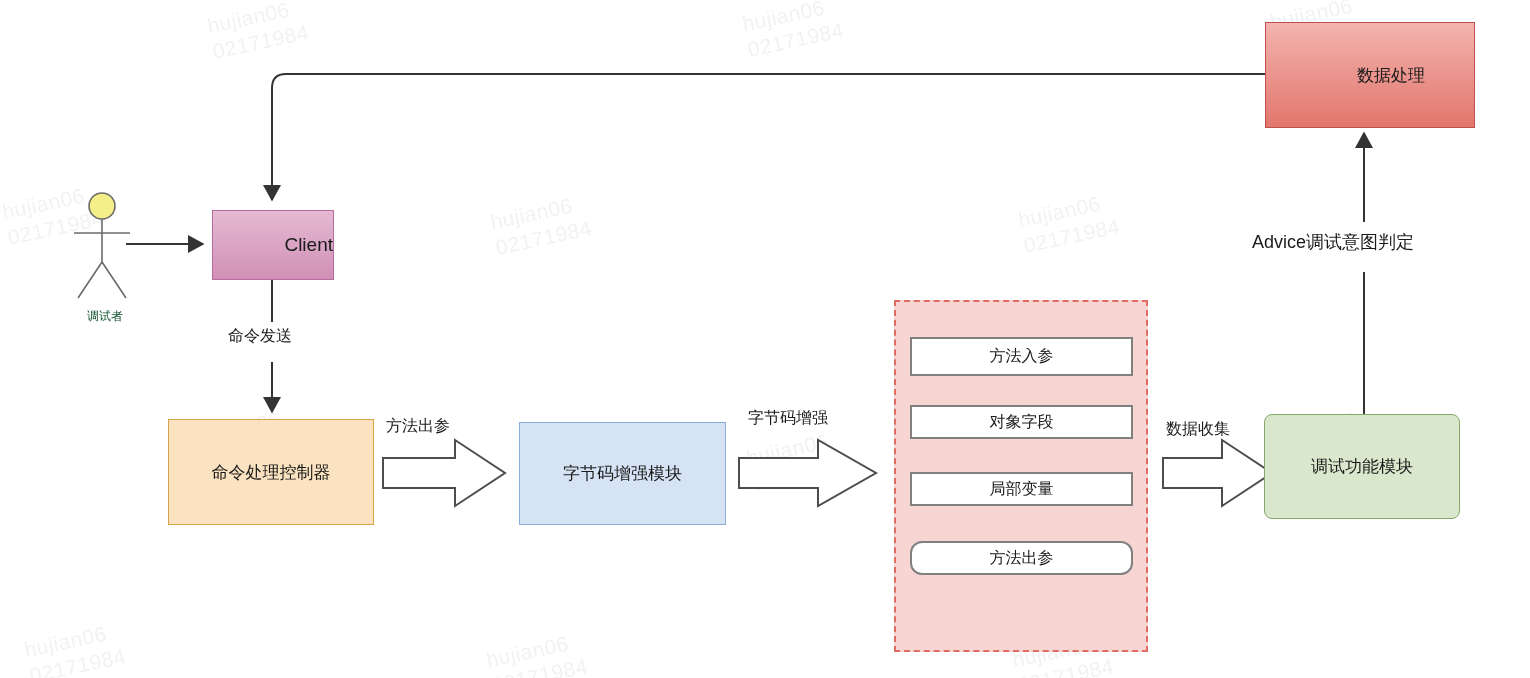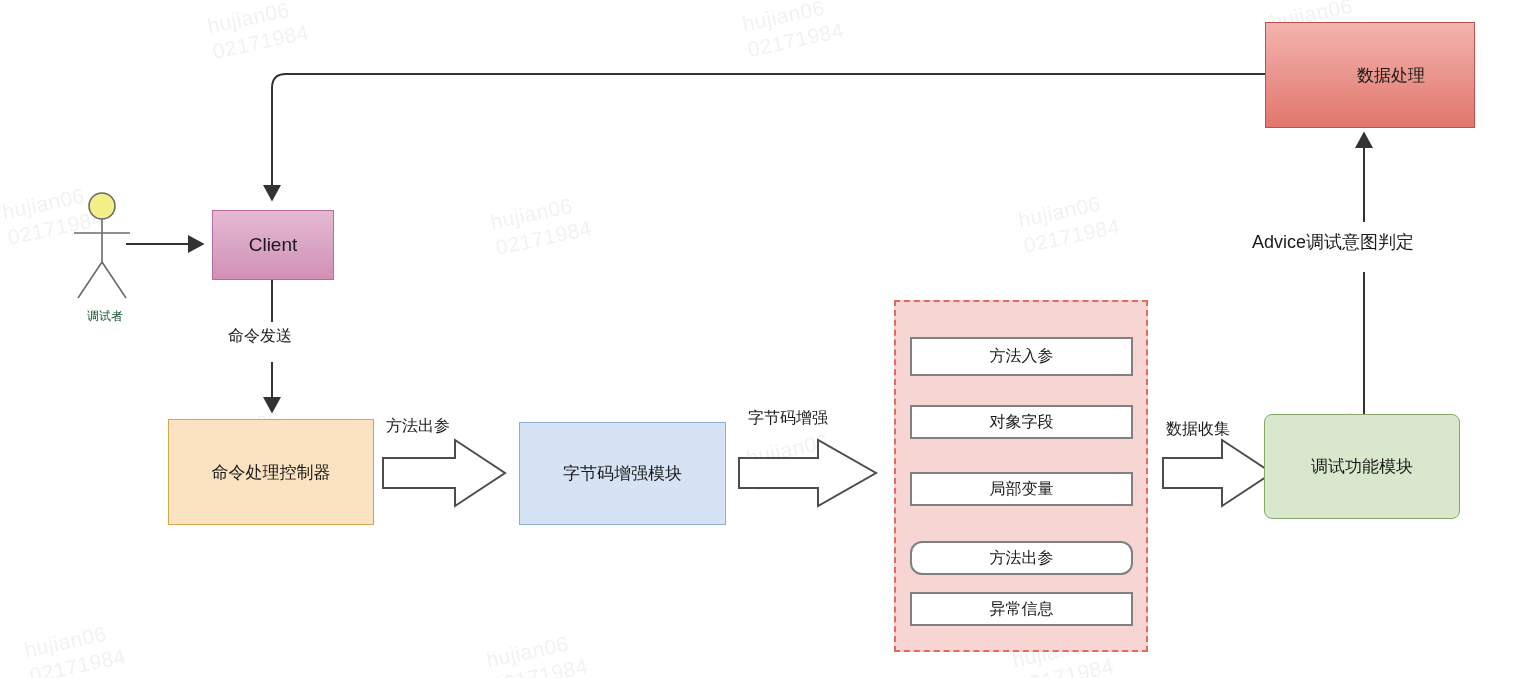--- a/index.html
+++ b/index.html
@@ -185,21 +185,21 @@
 
   <svg class="actor" style="left:66px; top:190px; width:78px; height:120px;" viewBox="0 0 78 120">
     <circle cx="36" cy="16" r="13" fill="#f5ef8a" stroke="#6b6b6b" stroke-width="1.6"></circle>
     <line x1="36" y1="29" x2="36" y2="72" stroke="#6b6b6b" stroke-width="1.6"></line>
     <line x1="8" y1="43" x2="64" y2="43" stroke="#6b6b6b" stroke-width="1.6"></line>
     <line x1="36" y1="72" x2="12" y2="108" stroke="#6b6b6b" stroke-width="1.6"></line>
     <line x1="36" y1="72" x2="60" y2="108" stroke="#6b6b6b" stroke-width="1.6"></line>
   </svg>
   <div class="actor-label" style="left:66px; top:308px; width:78px; text-align:center;">调试者</div>
 
-  <div class="node node-client" style="left:212px; top:210px; width:122px; height:70px;">
+  <div class="node node-client" style="left:212px; top:210px; width:122px; height:70px;justify-content:flex-end;">
     <span>Client</span>
   </div>
 
   <div class="node node-red" style="left:1265px; top:22px; width:210px; height:106px;">
     <span>数据处理</span>
   </div>
 
   <div class="node node-orange" style="left:168px; top:419px; width:206px; height:106px;">
     <span>命令处理控制器</span>
   </div>
@@ -219,23 +219,20 @@
   </div>
   <div class="node node-white" style="left:910px; top:405px; width:223px; height:34px;">
     <span>对象字段</span>
   </div>
   <div class="node node-white" style="left:910px; top:472px; width:223px; height:34px;">
     <span>局部变量</span>
   </div>
   <div class="node node-white" style="left:910px; top:541px; width:223px; height:34px;border-radius:12px;">
     <span>方法出参</span>
   </div>
-  <div class="node node-white" style="left:910px; top:592px; width:223px; height:34px;">
-    <span>异常信息</span>
-  </div>
 
   <div class="edge-label" style="left:228px; top:326px;">
     <span>命令发送</span>
   </div>
 
   <div class="edge-label" style="left:386px; top:416px;">
     <span>方法出参</span>
   </div>
 
   <div class="edge-label" style="left:748px; top:408px;">

